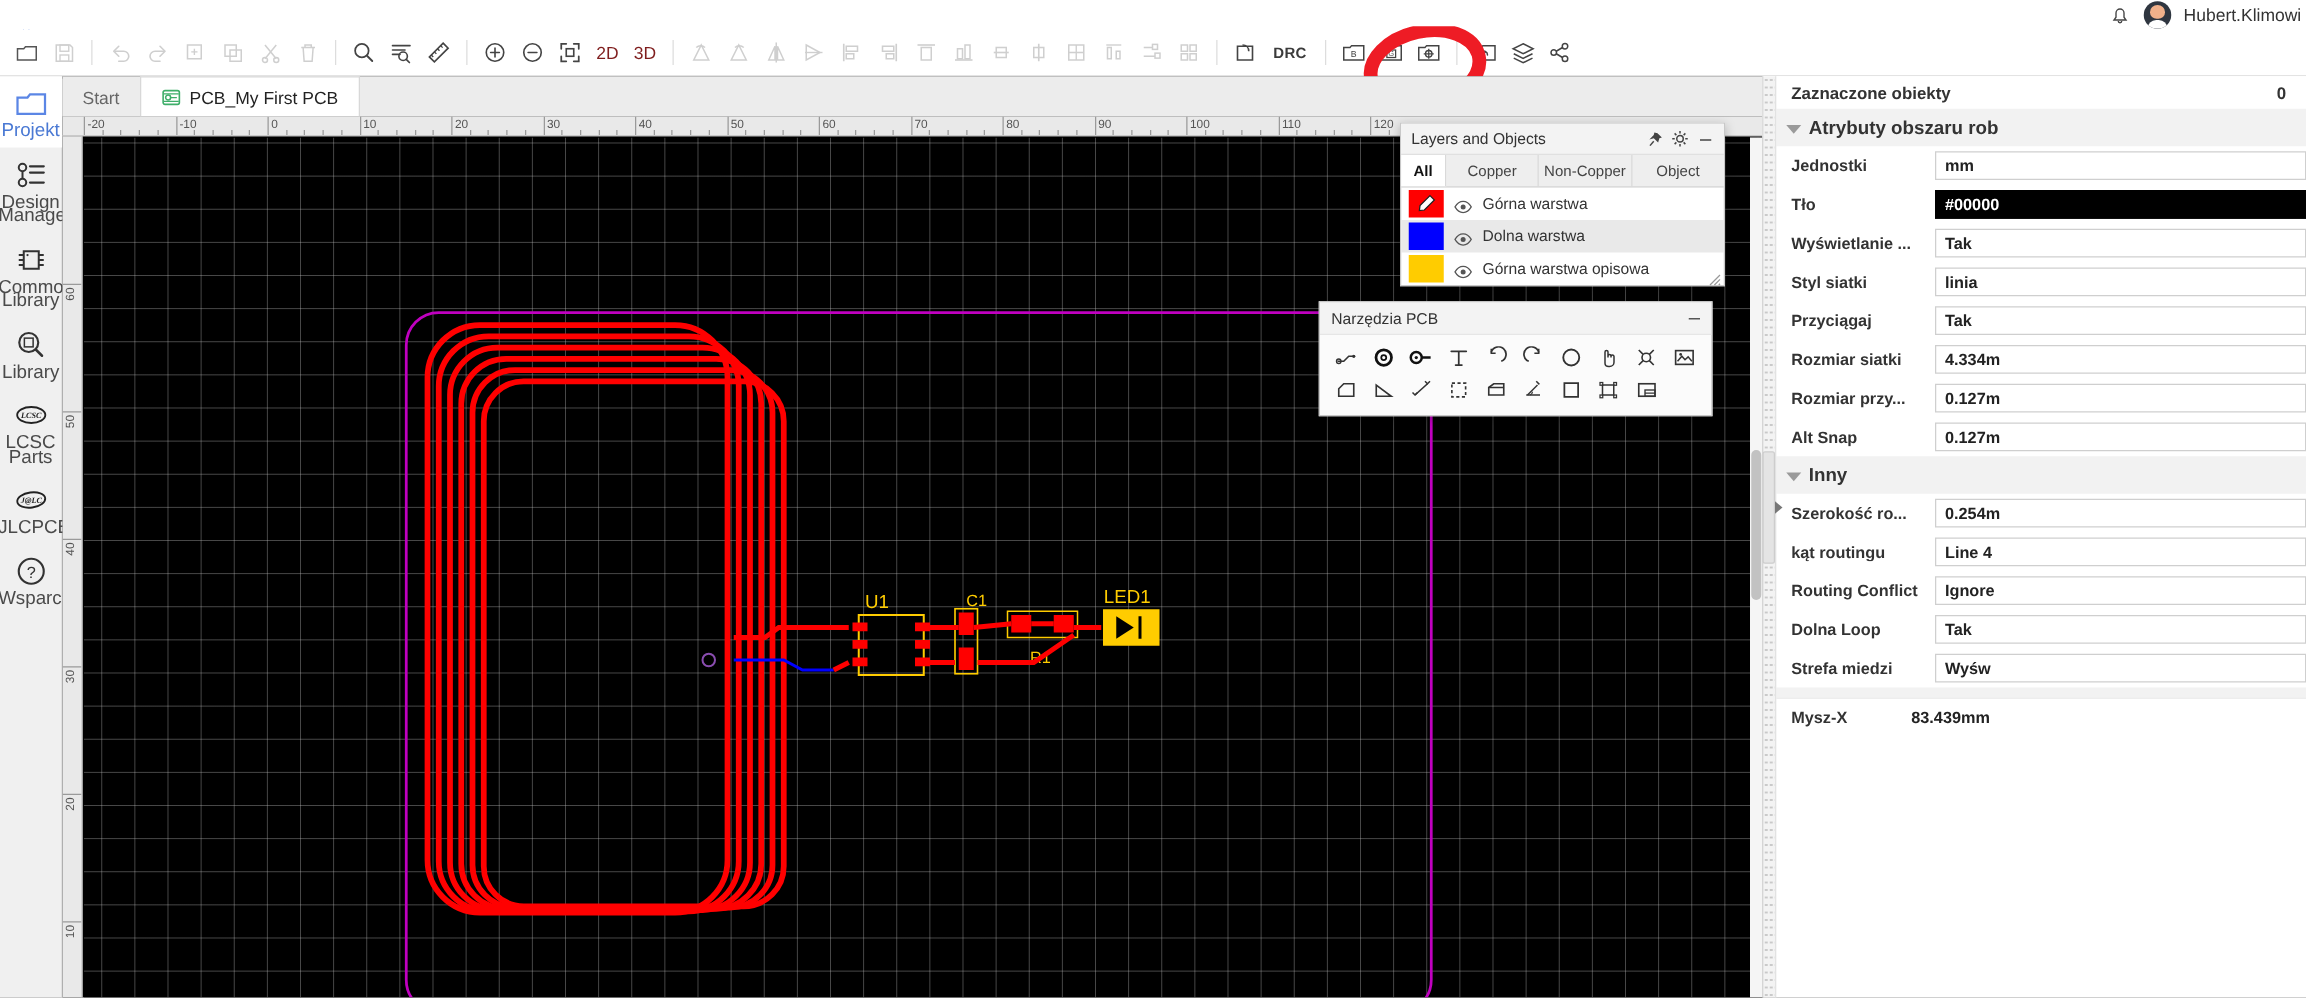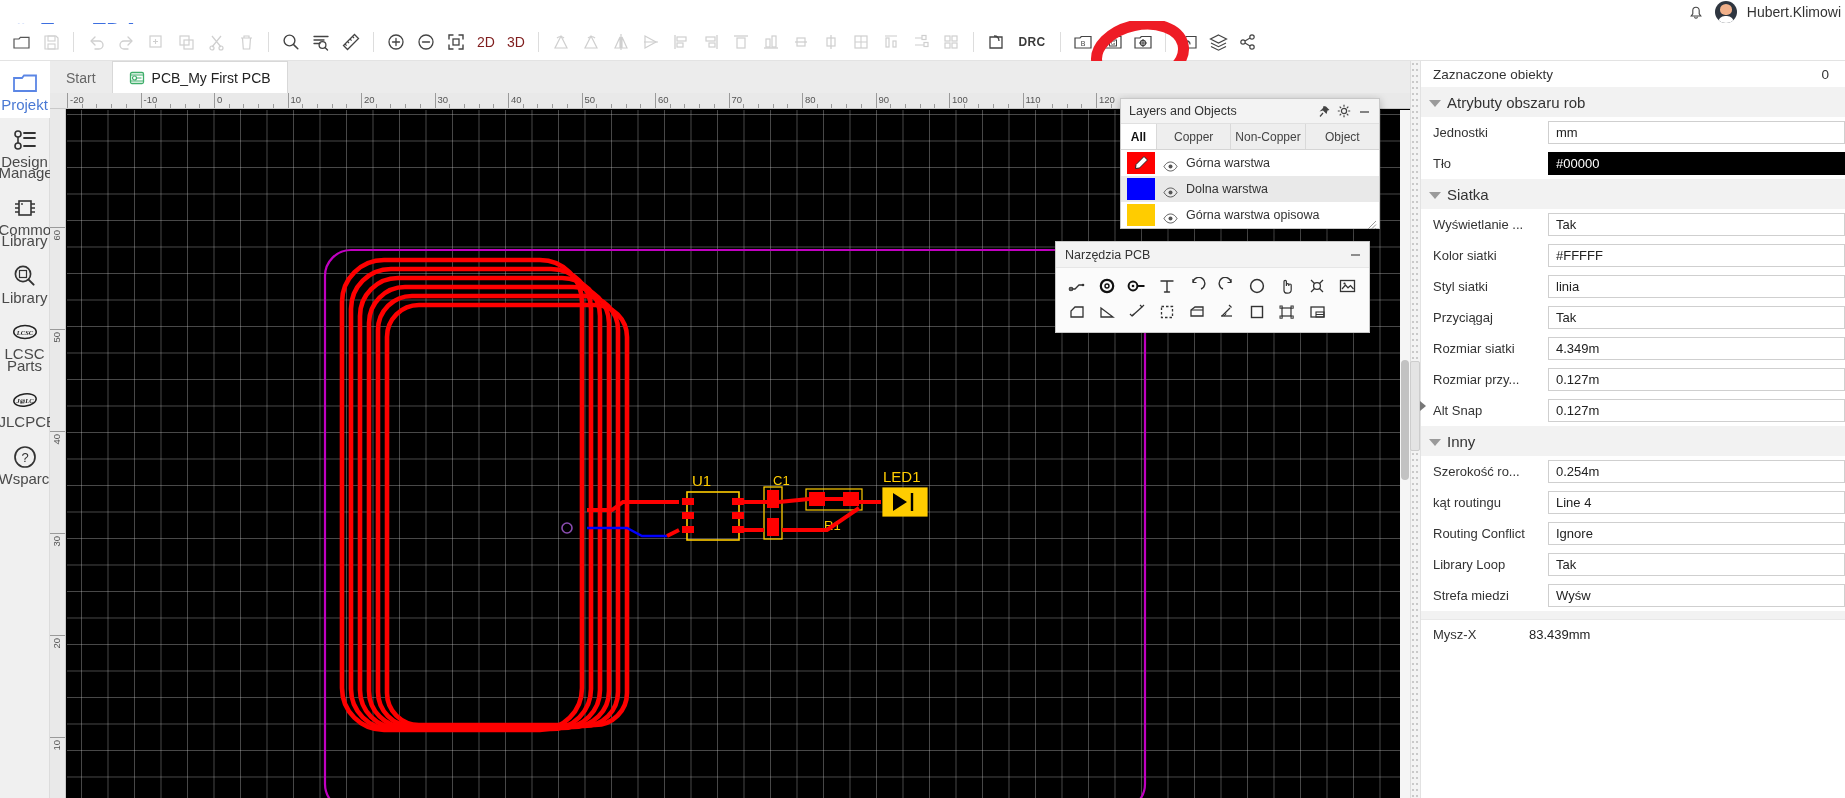--- a/index.html
+++ b/index.html
@@ -98,21 +98,21 @@
   .ti { width:30px; height:26px; display:flex; align-items:center; justify-content:center; cursor:default; }
 
   
   #right { width:435px; flex:none; background:#fff; border-left:1px solid #ddd; position:relative; display:flex; }
   #rhandle { width:10px; background:#f3f3f3; border-right:1px solid #e2e2e2; position:relative;
      background-image:radial-gradient(circle, #c9c9c9 1px, transparent 1px); background-size:4px 6px; }
   #rhandle .knob { position:absolute; left:-1px; top:300px; width:10px; height:90px;
      background:#e4e4e4; border:1px solid #cdcdcd; border-radius:2px; }
   #rhandle .arrow { position:absolute; left:9px; top:340px; width:0; height:0;
      border-top:5px solid transparent; border-bottom:5px solid transparent; border-left:6px solid #777; }
-  #rbody { flex:1; min-width:0; }
+  #rbody { flex:1; min-width:0;font-weight:bold; }
   .selrow { height:26px; display:flex; align-items:center; padding:0 10px 0 12px; font-size:13.5px; color:#333; }
   .selrow .v { margin-left:auto; padding-right:6px; }
   .grouphd { height:30px; display:flex; align-items:center; gap:6px; padding-left:8px; background:#f2f2f2;
       font-size:15px; color:#333; }
   .caret { width:0; height:0; border-left:6px solid transparent; border-right:6px solid transparent;
       border-top:7px solid #9a9a9a; margin-top:2px; }
   .prow { height:31px; display:flex; align-items:center; padding:0 0 0 12px; }
   .plabel { font-size:13px; color:#333; width:115px; flex:none; white-space:nowrap; overflow:hidden; }
   .pfield { height:23px; flex:1; border:1px solid #cfcfcf; background:#fff; display:flex; align-items:center;
       padding:0 7px; font-size:13px; color:#222; margin-right:0; }
@@ -862,43 +862,35 @@
             <span>Atrybuty obszaru rob</span>
           </div>
           <div class="prow">
             <span class="plabel">Jednostki</span>
             <span class="pfield white">mm</span>
           </div>
           <div class="prow">
             <span class="plabel">Tło</span>
             <span class="pfield dark">#00000</span>
           </div>
-          <div class="grouphd">
-            <span class="caret"></span>
-            <span>Siatka</span>
-          </div>
           <div class="prow">
             <span class="plabel">Wyświetlanie ...</span>
             <span class="pfield white">Tak</span>
           </div>
           <div class="prow">
-            <span class="plabel">Kolor siatki</span>
-            <span class="pfield white">#FFFFF</span>
-          </div>
-          <div class="prow">
             <span class="plabel">Styl siatki</span>
             <span class="pfield white">linia</span>
           </div>
           <div class="prow">
             <span class="plabel">Przyciągaj</span>
             <span class="pfield white">Tak</span>
           </div>
           <div class="prow">
             <span class="plabel">Rozmiar siatki</span>
-            <span class="pfield white">4.349m</span>
+            <span class="pfield white">4.334m</span>
           </div>
           <div class="prow">
             <span class="plabel">Rozmiar przy...</span>
             <span class="pfield white">0.127m</span>
           </div>
           <div class="prow">
             <span class="plabel">Alt Snap</span>
             <span class="pfield white">0.127m</span>
           </div>
           <div class="grouphd">
@@ -911,21 +903,21 @@
           </div>
           <div class="prow">
             <span class="plabel">kąt routingu</span>
             <span class="pfield white">Line 4</span>
           </div>
           <div class="prow">
             <span class="plabel">Routing Conflict</span>
             <span class="pfield white">Ignore</span>
           </div>
           <div class="prow">
-            <span class="plabel">Library Loop</span>
+            <span class="plabel">Dolna Loop</span>
             <span class="pfield white">Tak</span>
           </div>
           <div class="prow">
             <span class="plabel">Strefa miedzi</span>
             <span class="pfield white">Wyśw</span>
           </div>
         </div>
       <div class="divider-gray"></div>
       <div id="mouse-rows">
           <div class="mouserow">

